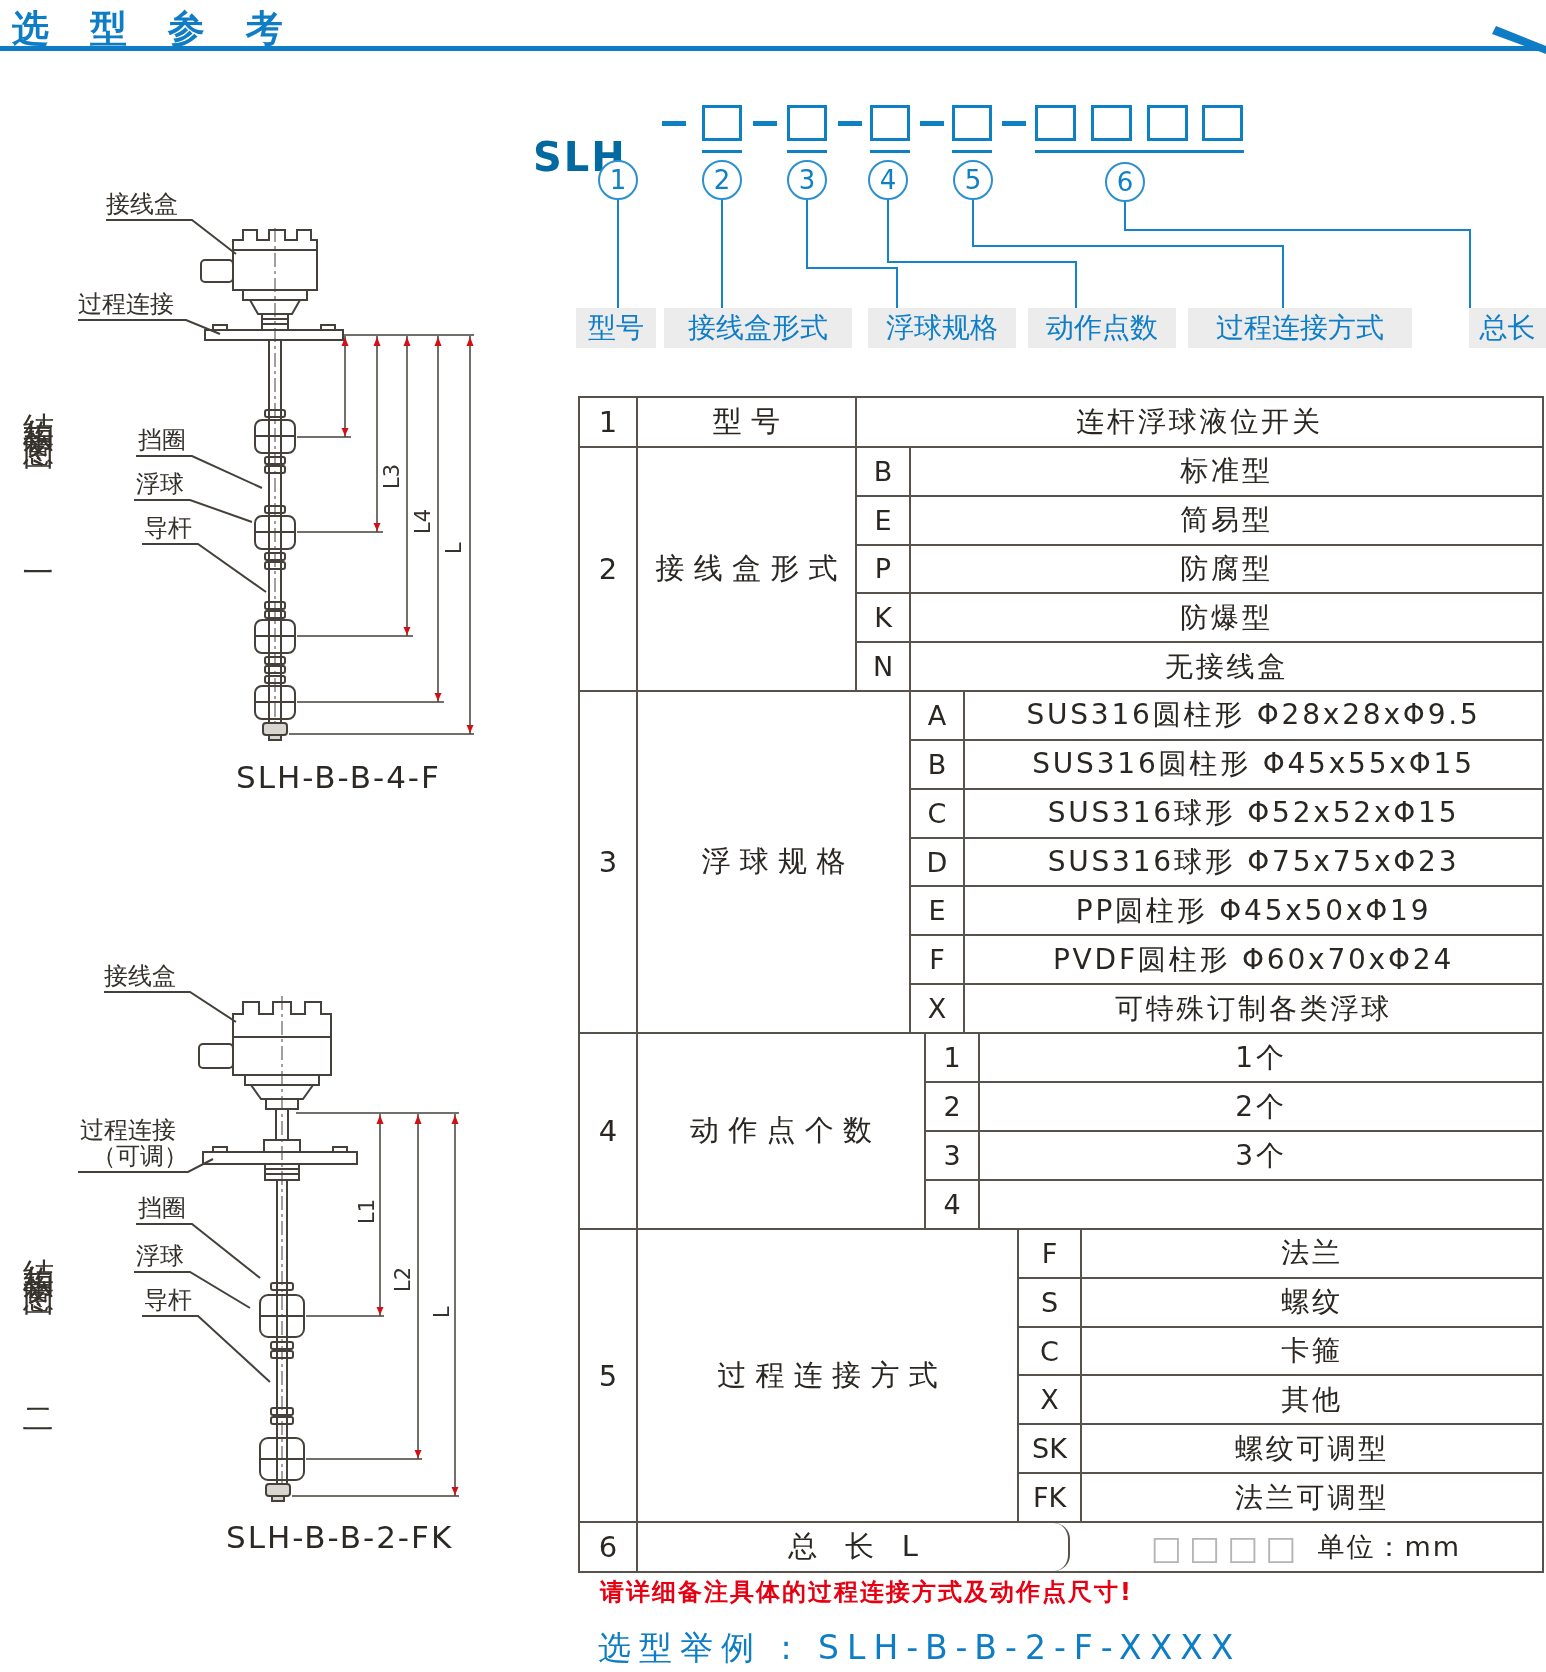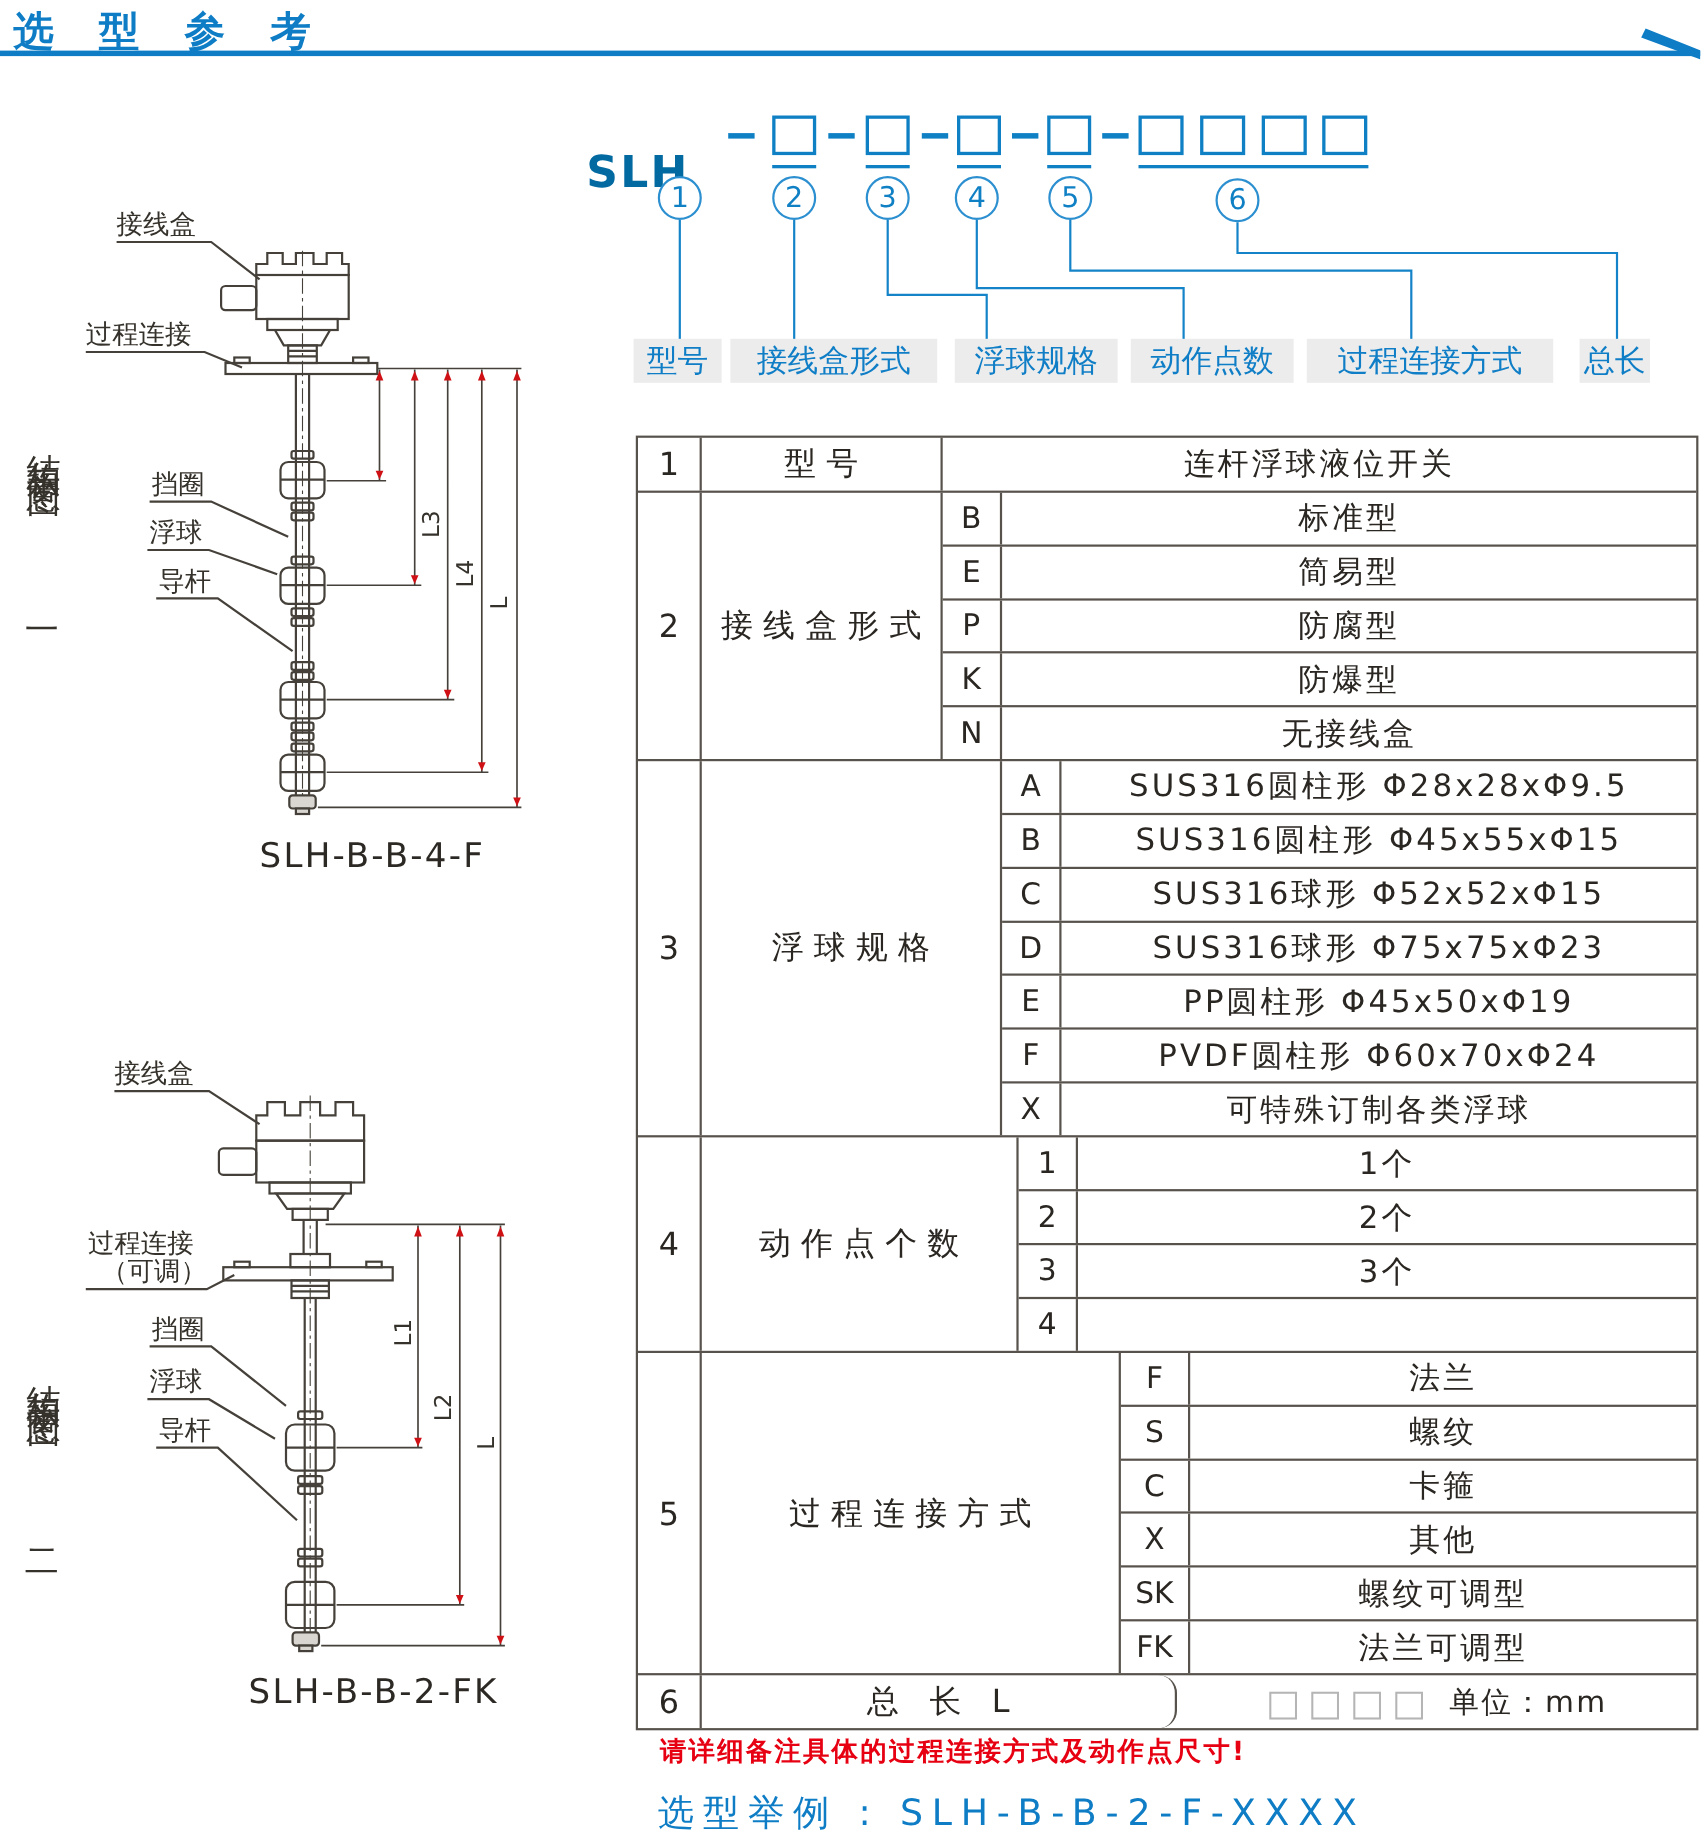--- a/index.html
+++ b/index.html
@@ -108,21 +108,21 @@
       <polyline points="973,200 973,246 1283,246 1283,310"></polyline>
       <polyline points="1125,202 1125,230 1470,230 1470,310"></polyline>
     </g>
   </svg>
 
   <div class="abs hdr-label" style="left:576px;width:80px;">型号</div>
   <div class="abs hdr-label" style="left:664px;width:188px;">接线盒形式</div>
   <div class="abs hdr-label" style="left:868px;width:148px;">浮球规格</div>
   <div class="abs hdr-label" style="left:1028px;width:148px;">动作点数</div>
   <div class="abs hdr-label" style="left:1188px;width:224px;">过程连接方式</div>
-  <div class="abs hdr-label" style="left:1436px;width:64px;">总长</div>
+  <div class="abs hdr-label" style="left:1469px;width:77px;">总长</div>
 
   <div class="abs tbl">
 
     <div class="tgroup first" style="height:48px;">
       <div class="cell num">1</div>
       <div class="cell name" style="width:219px;">型号</div>
       <div class="cell val">连杆浮球液位开关</div>
     </div>
 
     <div class="tgroup" style="height:242px;">

